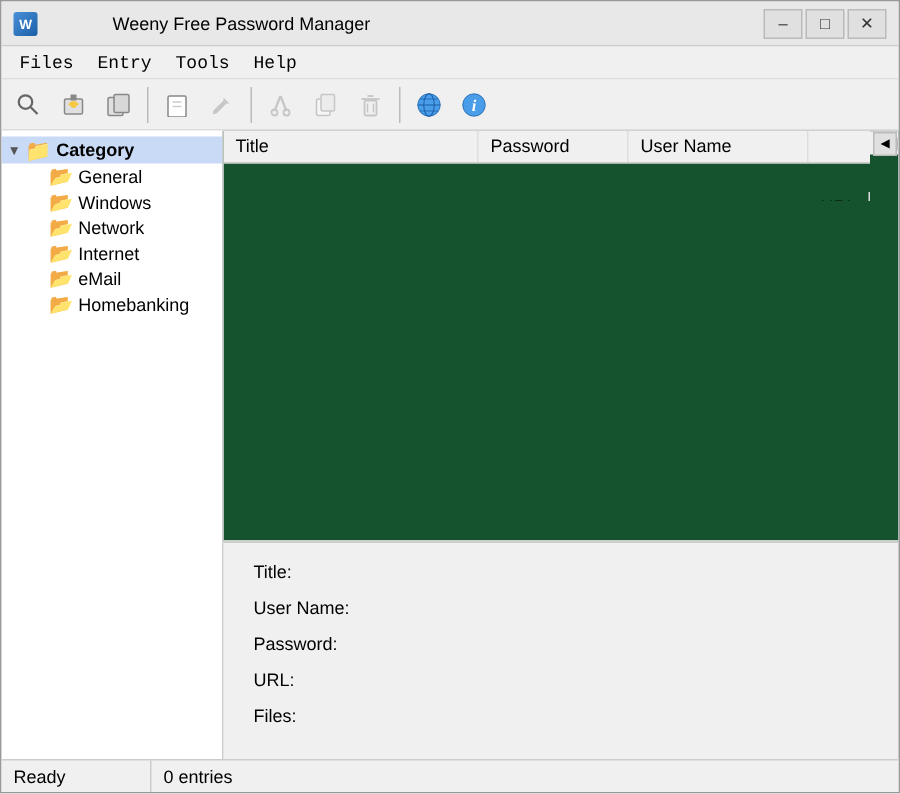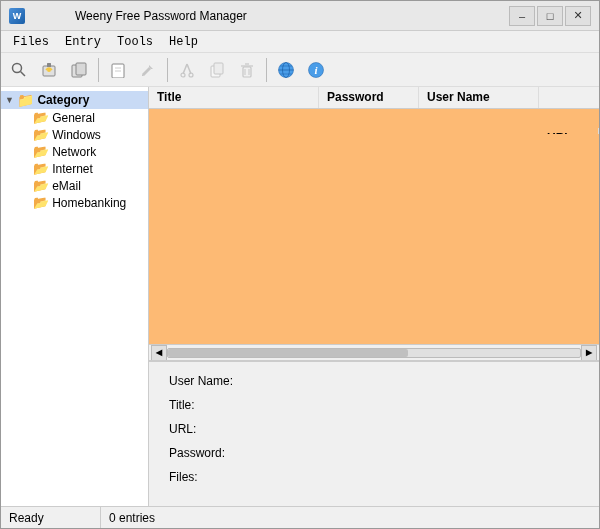--- a/index.html
+++ b/index.html
@@ -145,26 +145,25 @@
       padding-left: 16px;
     }
     .right-panel {
       flex: 1;
       display: flex;
       flex-direction: column;
       overflow: hidden;
     }
     .list-view {
       flex: 1;
-      background: #fdba74;
+      background: #14532d;
       border-bottom: 1px solid #ccc;
       overflow: hidden;
       display: flex;
-      flex-direction: column;
-      font-weight: bold;
+      flex-direction: row;
     }
     .list-header {
       display: flex;
       background: #f0f0f0;
       border-bottom: 1px solid #ccc;
       height: 22px;
       flex-shrink: 0;
     }
     .list-col {
       padding: 3px 8px;
@@ -413,33 +412,33 @@
           <div class="scrollbar-arrow">◀</div>
           <div class="scrollbar-track">
             <div class="scrollbar-thumb"></div>
           </div>
           <div class="scrollbar-arrow">▶</div>
         </div>
       </div>
 
       <div class="detail-panel">
         <div class="detail-row">
+          <span class="detail-label">Title:</span>
+          <span class="detail-value"></span>
+        </div>
+        <div class="detail-row">
           <span class="detail-label">User Name:</span>
           <span class="detail-value"></span>
         </div>
         <div class="detail-row">
-          <span class="detail-label">Title:</span>
+          <span class="detail-label">Password:</span>
           <span class="detail-value"></span>
         </div>
         <div class="detail-row">
           <span class="detail-label">URL:</span>
-          <span class="detail-value"></span>
-        </div>
-        <div class="detail-row">
-          <span class="detail-label">Password:</span>
           <span class="detail-value"></span>
         </div>
         <div class="detail-row">
           <span class="detail-label">Files:</span>
           <span class="detail-value"></span>
         </div>
       </div>
 
     </div>
   </div>

